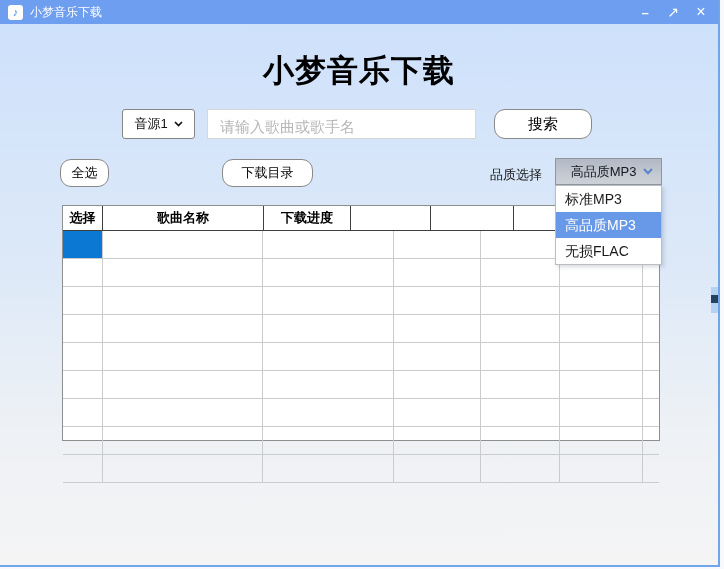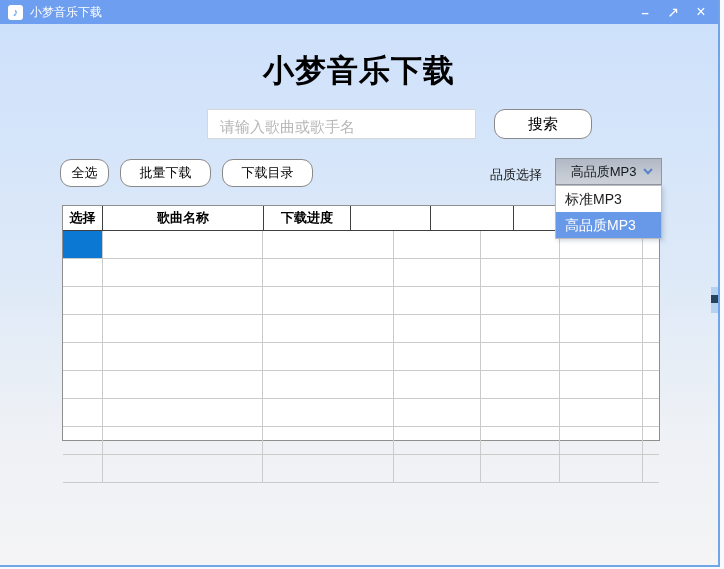--- a/index.html
+++ b/index.html
@@ -128,41 +128,47 @@
       <div class="win-btn min">–</div>
       <div class="win-btn max">↗</div>
       <div class="win-btn close">×</div>
     </div>
   </div>
 
   <div class="content">
 
     <div class="app-title">小梦音乐下载</div>
 
+    <div class="source-select">
+      <span>音源1</span>
+      <svg class="chevron" width="9" height="6" viewBox="0 0 9 6">
+        <polyline points="1,1 4.5,4.5 8,1" fill="none" stroke="#111" stroke-width="1.7"></polyline>
+      </svg>
+    </div>
 
     <input class="search-input" type="text" value="" placeholder="请输入歌曲或歌手名" style="">
 
     <div class="btn search-btn">搜索</div>
 
     <div class="btn select-all-btn">全选</div>
-    <div class="btn batch-btn">批量下载</div>
     <div class="btn dir-btn">下载目录</div>
 
     <span class="quality-label">品质选择</span>
 
     <div class="quality-combo">
       <span class="val">高品质MP3</span>
       <svg class="chevron" width="10" height="7" viewBox="0 0 10 7">
         <polyline points="1,1 5,5.3 9,1" fill="none" stroke="#5b83c9" stroke-width="2"></polyline>
       </svg>
     </div>
 
     <div class="dropdown">
         <div class="dd-item">标准MP3</div>
         <div class="dd-item active">高品质MP3</div>
+        <div class="dd-item">无损FLAC</div>
       </div>
 
     <div class="tbl">
       <div class="tbl-head">
           <div class="th" style="width: 40px;">选择</div>
           <div class="th" style="width: 161px;">歌曲名称</div>
           <div class="th" style="width: 87px;">下载进度</div>
           <div class="th" style="width: 80px;"></div>
           <div class="th" style="width: 83px;"></div>
           <div class="th" style="width: 16px;"></div>

